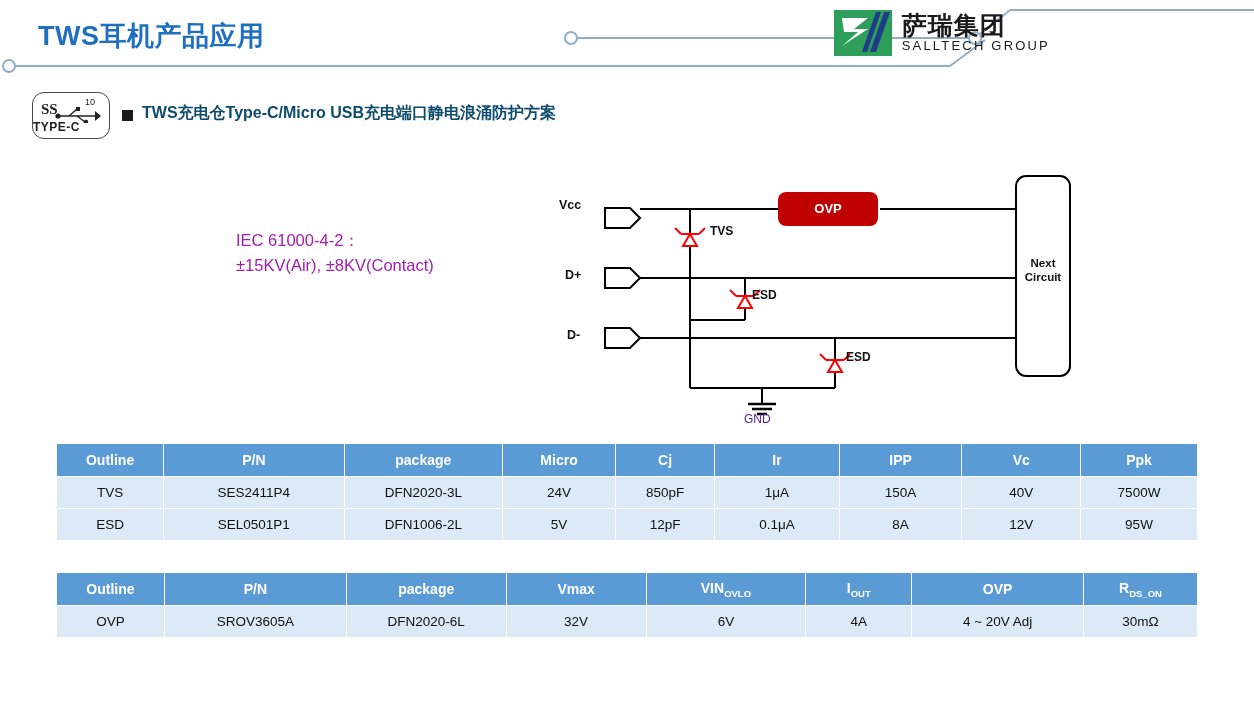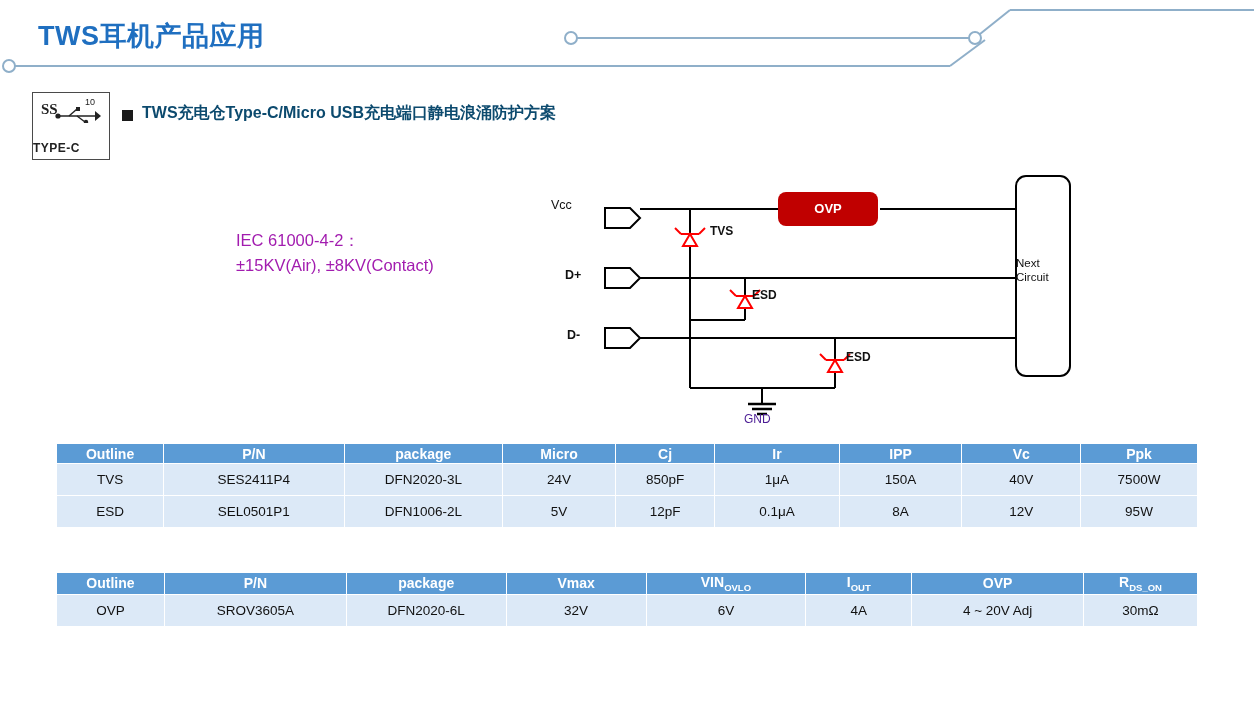--- a/index.html
+++ b/index.html
@@ -37,22 +37,22 @@
     line-height:1.05;
   }
   .logo-en {
     font-size:13px; color:#1a1a1a; letter-spacing:2.2px; line-height:1.2;
     text-align:right;
   }
 
   
   .typec-badge {
     position:absolute; left:32px; top:92px;
-    width:78px; height:68px;
-    border:1.6px solid #4a4a4a; border-radius:0;
+    width:78px; height:47px;
+    border:1.6px solid #4a4a4a; border-radius:12px;
     background:#fff;
   }
   .typec-badge .ss {
     position:absolute; left:8px; top:8px; font-size:15px; font-weight:bold; color:#222;
     font-family:"Liberation Serif", serif;
   }
   .typec-badge .ten {
     position:absolute; left:52px; top:4px; font-size:9px; color:#222;
   }
   .typec-badge .label {
@@ -81,21 +81,21 @@
 
   
   .tbl {
     position:absolute;
     border-collapse:collapse;
     font-size:13.5px;
     color:#111;
   }
   .tbl th {
     background:#5B9BD5; color:#ffffff; font-weight:bold;
-    height:20px; border:1px solid #ffffff;
+    height:33px; border:1px solid #ffffff;
     font-size:14px;
   }
   .tbl td {
     background:#DCE9F7; height:32px; border:1px solid #ffffff;
     text-align:center;
   }
   #table1 { left:56px; top:443px; width:1142px; }
   #table2 { left:56px; top:572px; width:1142px; }
   .sub { font-size:9.5px; vertical-align:sub; }
 </style>
@@ -111,20 +111,34 @@
     <line x1="975" y1="38" x2="1010" y2="10" stroke="#8FAFC9" stroke-width="2"></line>
     <line x1="1010" y1="10" x2="1254" y2="10" stroke="#8FAFC9" stroke-width="2"></line>
     <circle cx="571" cy="38" r="6" fill="#ffffff" stroke="#8FAFC9" stroke-width="2"></circle>
     <circle cx="975" cy="38" r="6" fill="#ffffff" stroke="#8FAFC9" stroke-width="2"></circle>
 
     <line x1="14" y1="66" x2="950" y2="66" stroke="#8FAFC9" stroke-width="2"></line>
     <line x1="950" y1="66" x2="985" y2="40" stroke="#8FAFC9" stroke-width="2"></line>
     <circle cx="9" cy="66" r="6" fill="#ffffff" stroke="#8FAFC9" stroke-width="2"></circle>
   </svg>
 
+  <div class="logo-block">
+    <div class="logo-mark">
+      <svg width="58" height="46" viewBox="0 0 58 46">
+        <rect x="0" y="0" width="58" height="46" fill="#2E9E5B"></rect>
+        <path d="M8 8 L34 8 L20 19 L34 19 L8 36 L24 22 L10 22 Z" fill="#ffffff"></path>
+        <path d="M36 42 L50 2 L56 2 L42 42 Z" fill="#1F3C88"></path>
+        <path d="M28 42 L42 2 L47 2 L33 42 Z" fill="#1F3C88"></path>
+      </svg>
+    </div>
+    <div class="logo-text">
+      <div class="logo-cn">萨瑞集团</div>
+      <div class="logo-en">SALLTECH GROUP</div>
+    </div>
+  </div>
 </div>
 
 <div class="typec-badge">
   <div class="ss">SS</div>
   <div class="ten">10</div>
   <svg width="46" height="16" style="position:absolute;left:22px;top:14px;">
     <line x1="2" y1="9" x2="40" y2="9" stroke="#222" stroke-width="1.6"></line>
     <circle cx="3" cy="9" r="2.6" fill="#222"></circle>
     <polygon points="40,4 46,9 40,14" fill="#222"></polygon>
     <line x1="14" y1="9" x2="22" y2="2" stroke="#222" stroke-width="1.4"></line>
@@ -186,29 +200,29 @@
       <line x1="306" y1="200" x2="300" y2="194"></line>
       <line x1="324" y1="200" x2="330" y2="194"></line>
     </g>
 
     <rect x="258" y="32" width="100" height="34" rx="8" fill="#C00000"></rect>
 
     <rect x="496" y="16" width="54" height="200" rx="10" fill="#ffffff" stroke="#000" stroke-width="2"></rect>
   </svg>
 
   
-  <div style="position:absolute;left:31px;top:38px;font-size:12.5px;font-weight:normal;color:#111;">Vcc</div>
+  <div style="position:absolute;left:39px;top:38px;font-size:12.5px;font-weight:bold;color:#111;">Vcc</div>
   <div style="position:absolute;left:45px;top:108px;font-size:12.5px;font-weight:bold;color:#111;">D+</div>
   <div style="position:absolute;left:47px;top:168px;font-size:12.5px;font-weight:bold;color:#111;">D-</div>
   <div style="position:absolute;left:190px;top:64px;font-size:12px;font-weight:bold;color:#111;">TVS</div>
   <div style="position:absolute;left:232px;top:128px;font-size:12px;font-weight:bold;color:#111;">ESD</div>
   <div style="position:absolute;left:326px;top:190px;font-size:12px;font-weight:bold;color:#111;">ESD</div>
   <div style="position:absolute;left:258px;top:32px;width:100px;height:34px;line-height:34px;text-align:center;font-size:13px;font-weight:bold;color:#ffffff;">OVP</div>
   <div style="position:absolute;left:224px;top:252px;font-size:12px;font-weight:normal;color:#4c1d95;">GND</div>
-  <div style="position:absolute;left:496px;top:96px;width:54px;font-size:11.5px;font-weight:normal;color:#111;line-height:14px;">
+  <div style="position:absolute;left:496px;top:96px;width:54px;text-align:center;font-size:11.5px;font-weight:bold;color:#111;line-height:14px;">
     <span>Next</span><br>
     <span>Circuit</span>
   </div>
 </div>
 
 <table class="tbl" id="table1">
   <thead>
     <tr>
       <th style="width:108px">Outline</th>
       <th style="width:182px">P/N</th>

